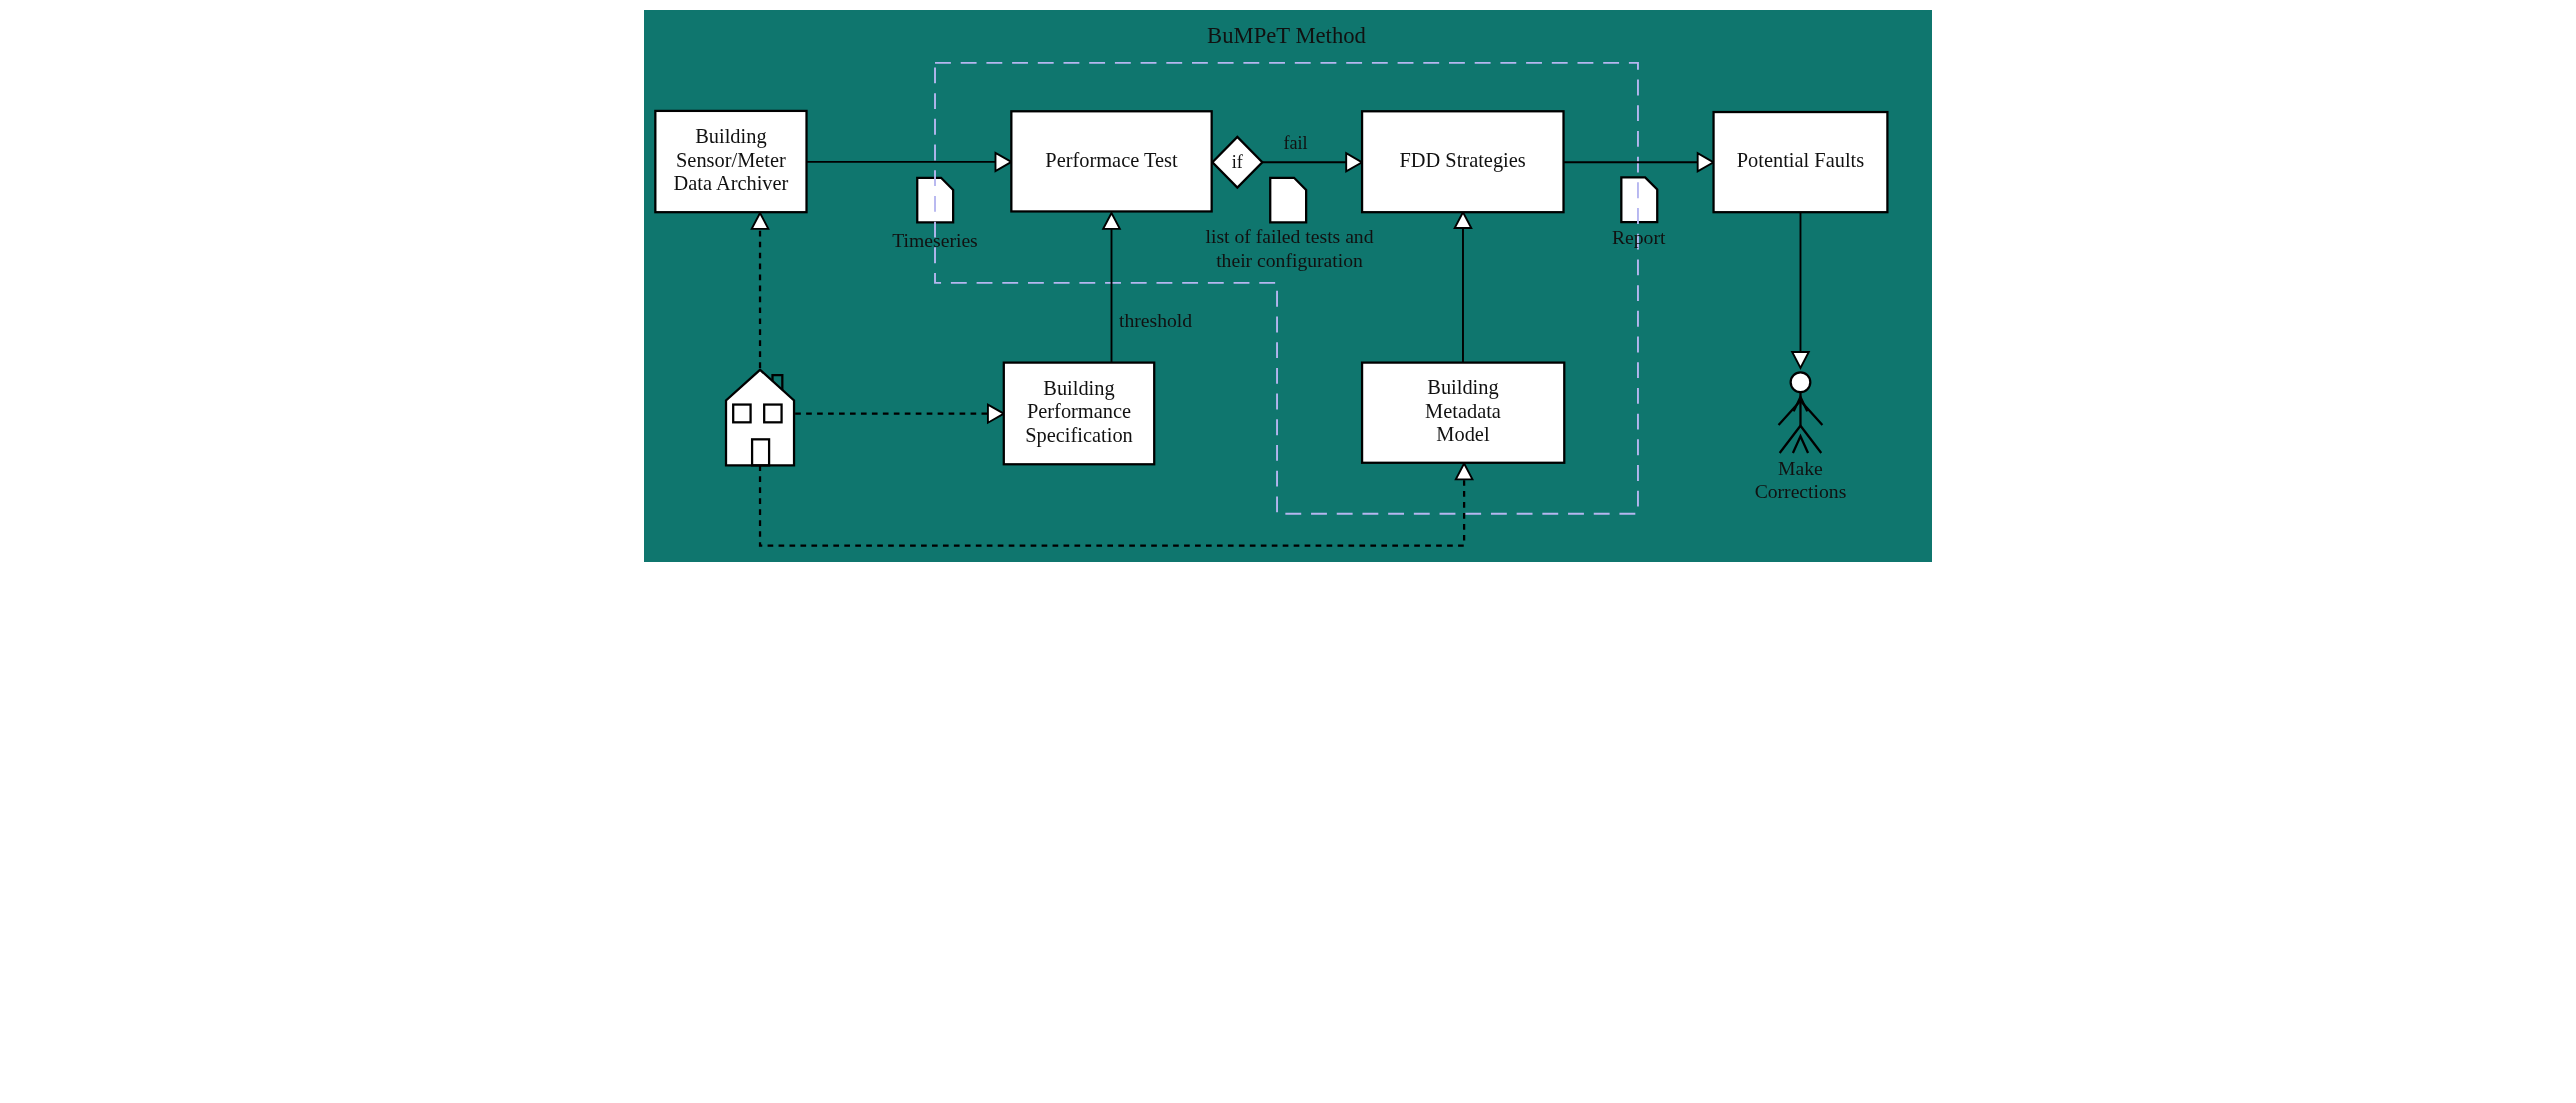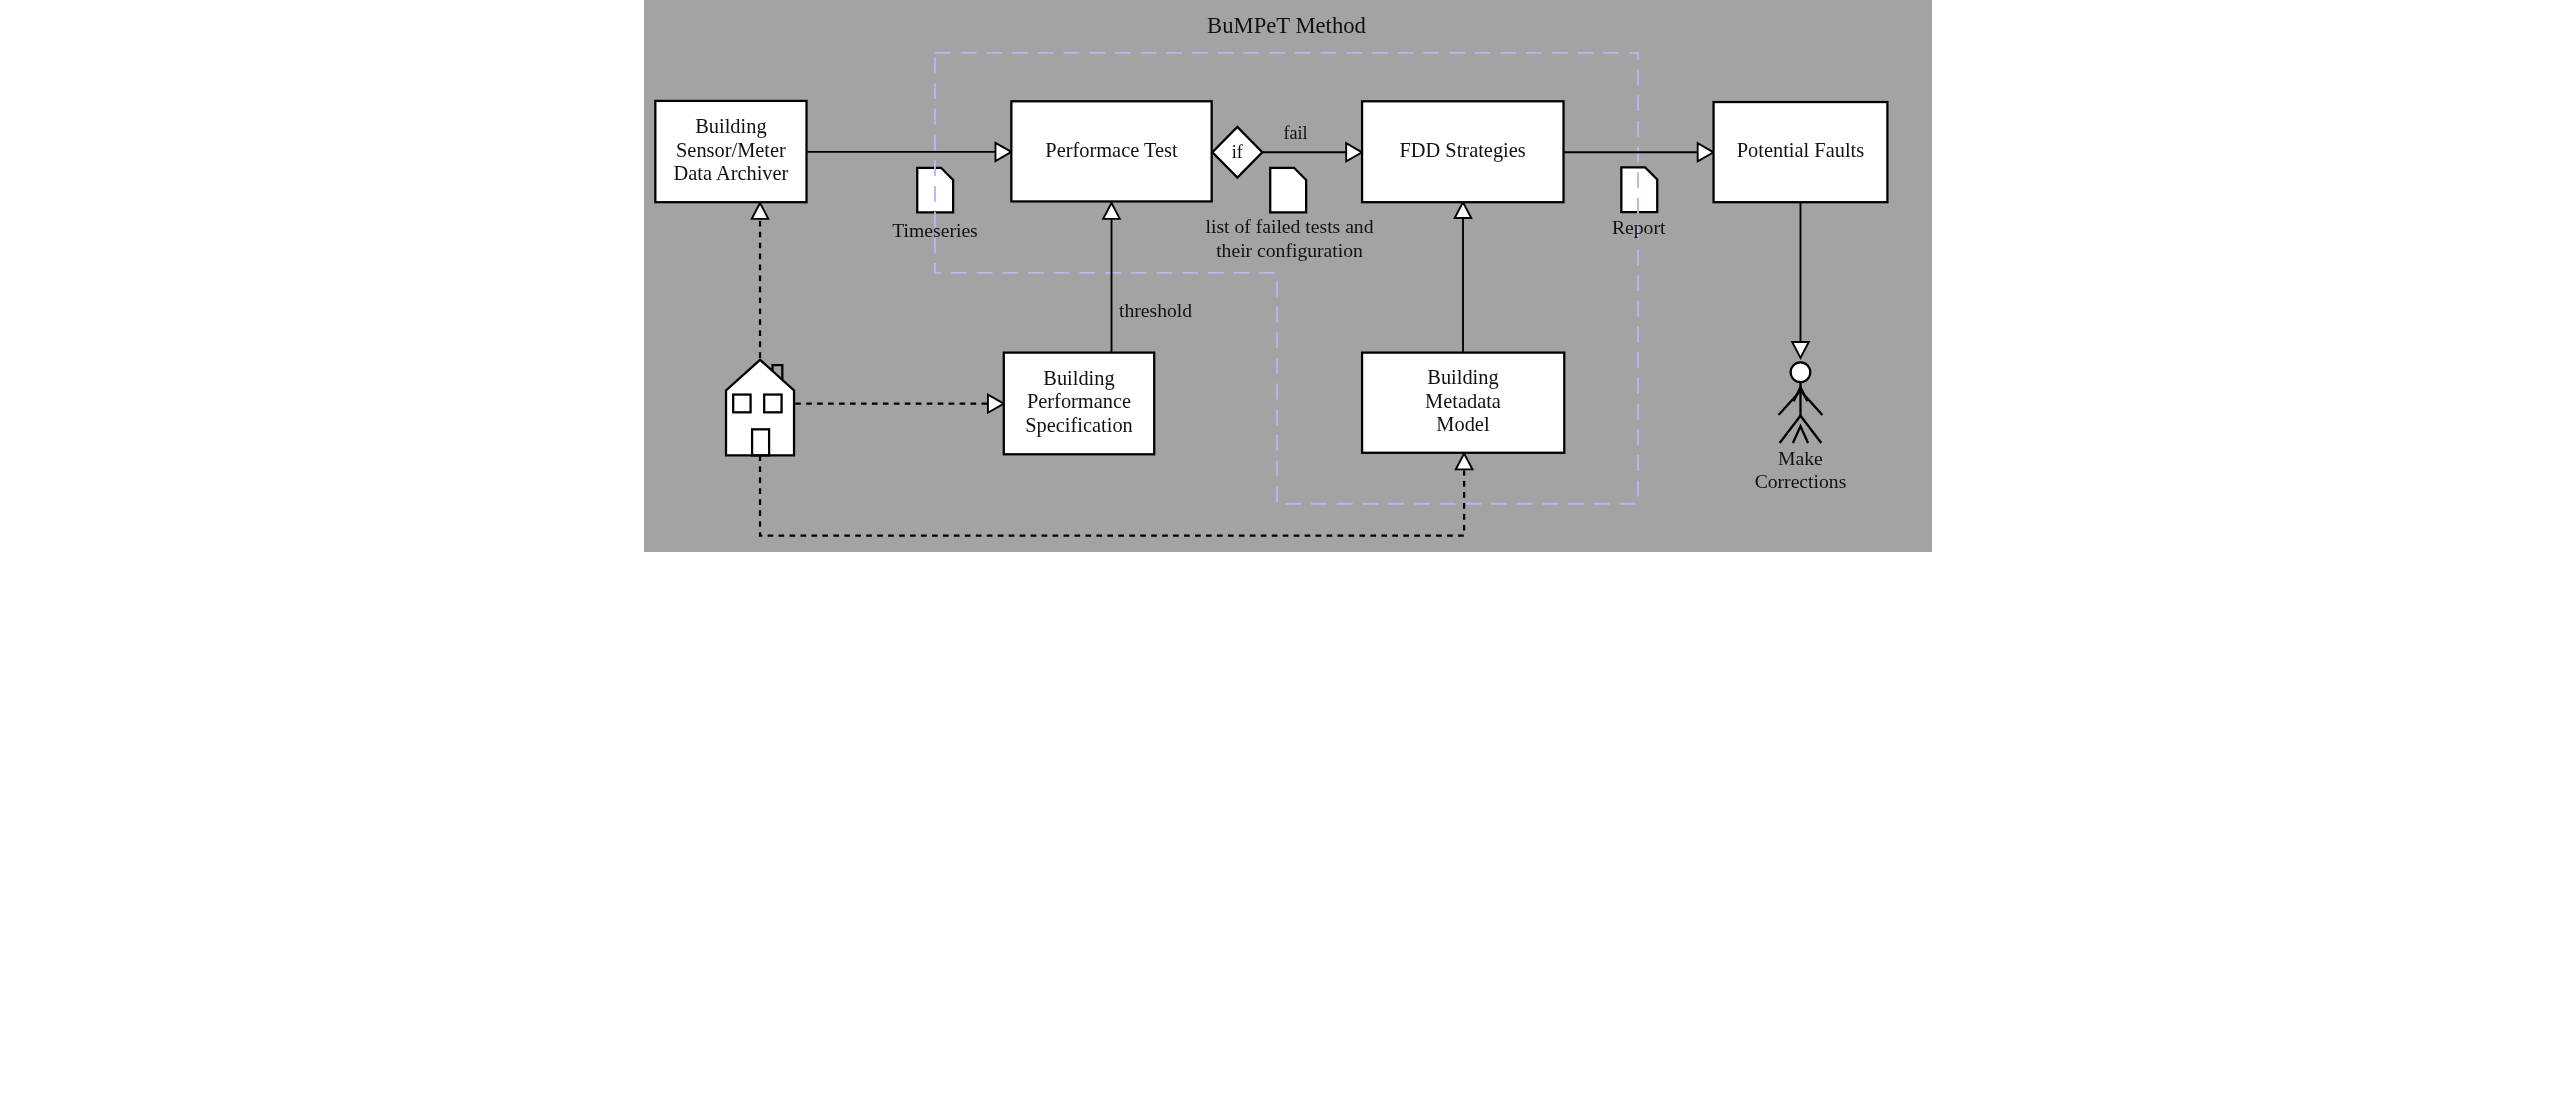--- a/index.html
+++ b/index.html
@@ -1,16 +1,16 @@
 <!DOCTYPE html>
 <html style="font-size:12px"><head>
 <meta charset="utf-8">
 <style>
   html,body{margin:0;padding:0;background:#ffffff;}
-  .stage{width:1288px;margin:0 auto;background:#a3a3a3;}
+  .stage{width:1288px;margin:10px auto;background:#0f766e;}
   svg{display:block;width:100%;height:auto;}
   text{font-family:"Liberation Serif","DejaVu Serif",serif;fill:#111111;}
   .mid{text-anchor:middle;dominant-baseline:middle;}
   .start{text-anchor:start;dominant-baseline:middle;}
   .t60{font-size:60px;}
   .t54{font-size:54px;}
   .t52{font-size:52px;}
   .t48{font-size:48px;}
   .box{fill:#ffffff;stroke:#000000;stroke-width:6;}
   .shaft{stroke:#000000;stroke-width:5;fill:none;}

